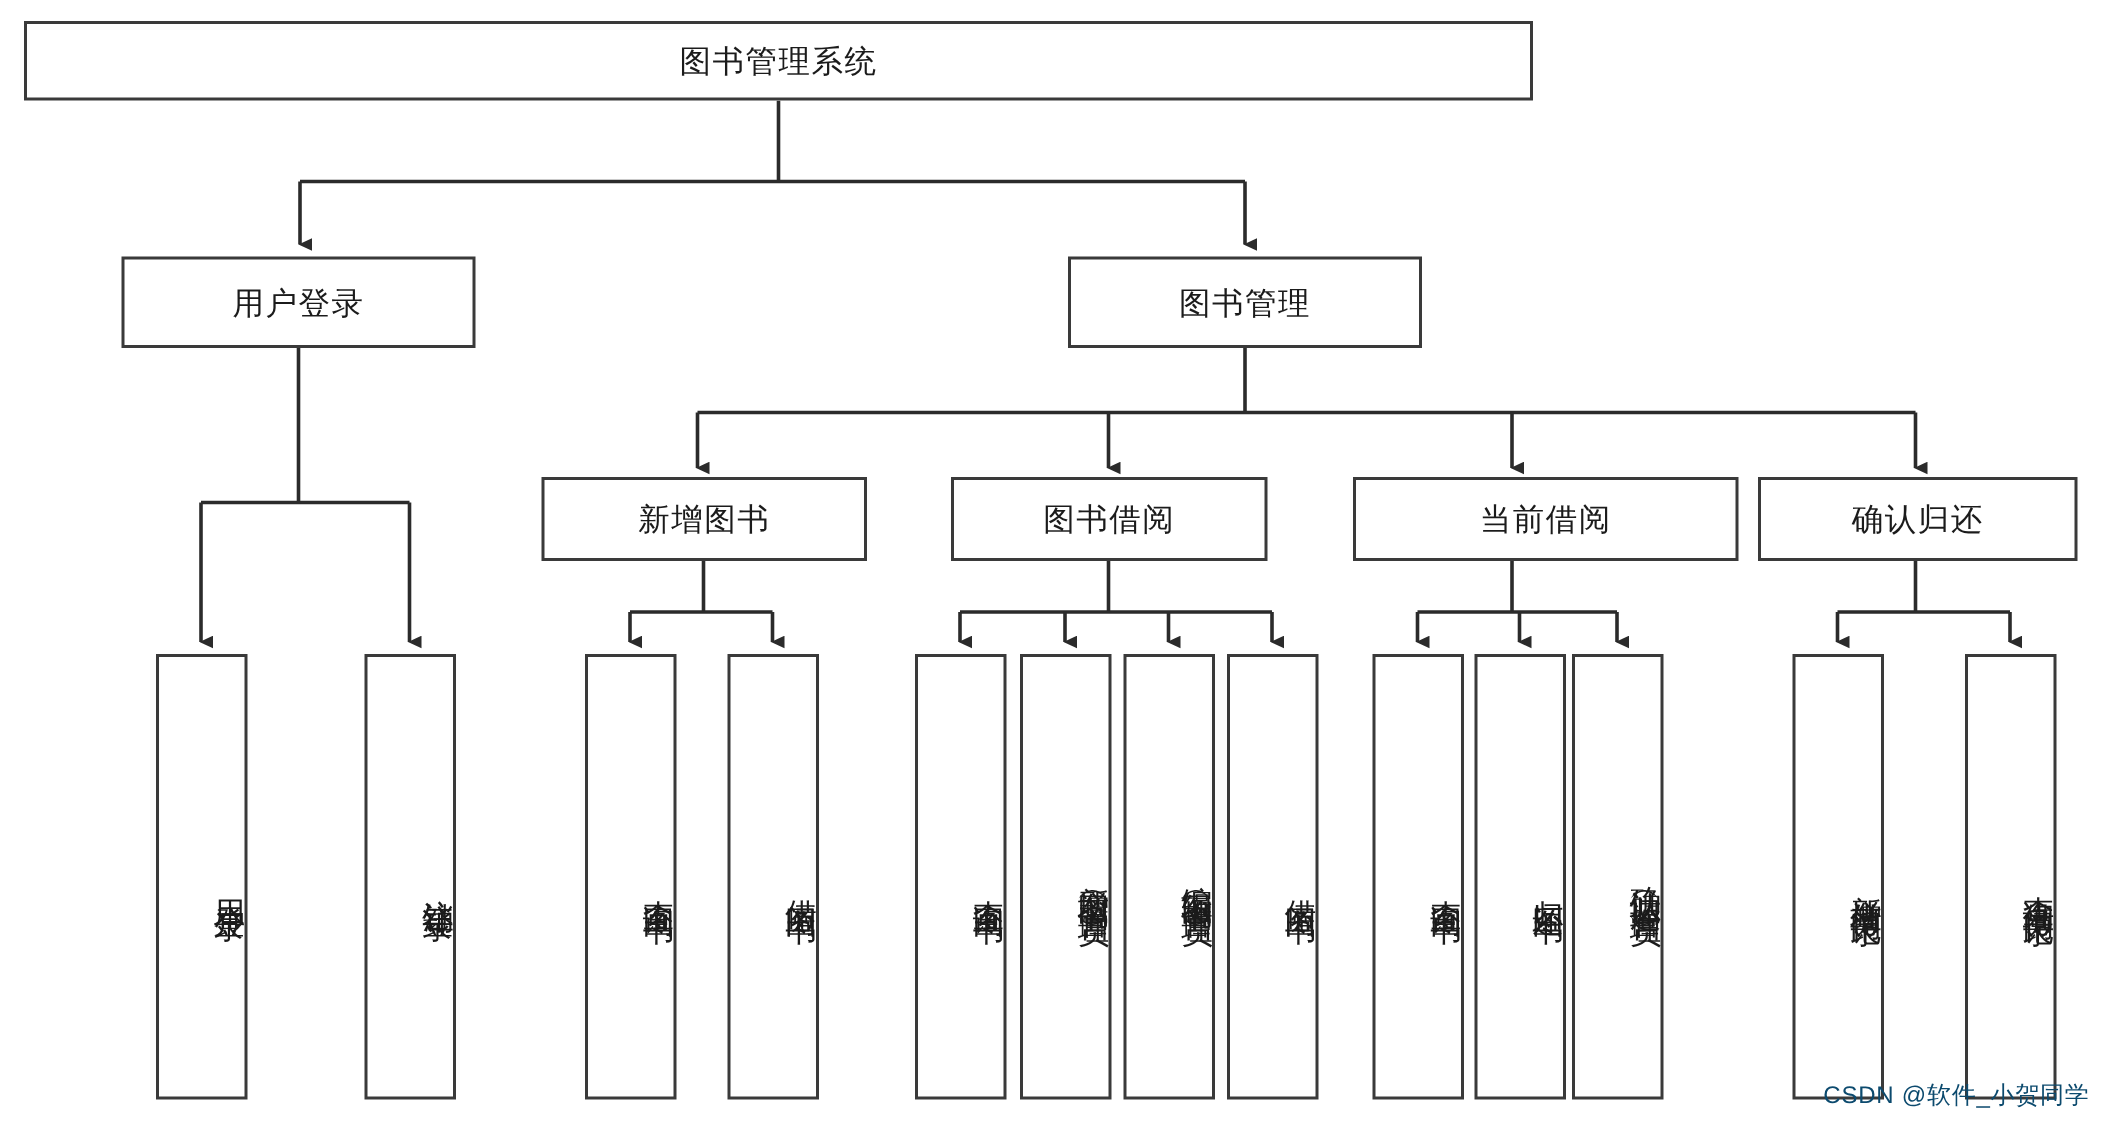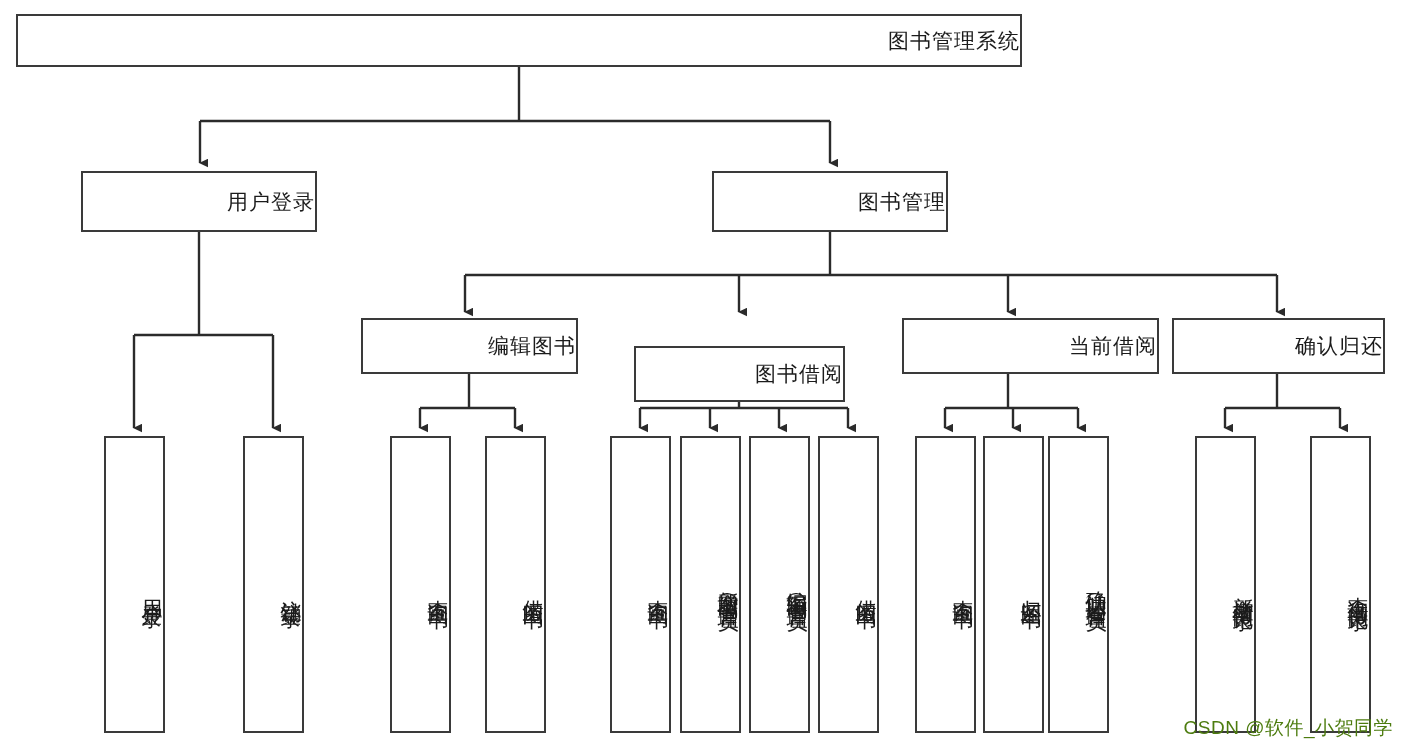--- a/index.html
+++ b/index.html
@@ -11,43 +11,43 @@
     position:relative;
   }
   #stage{position:absolute;left:0;top:0;width:1405px;height:747px;}
   .node{
     position:absolute;
     box-sizing:border-box;
     border:2.5px solid #3a3a3a;
     background:#ffffff;
     display:flex;
     align-items:center;
-    justify-content:flex-end;
+    justify-content:center;
     color:#1b1b1b;
     z-index:3;
   }
   .node.h{ font-size:21px; letter-spacing:1px; }
   .node.v{
     writing-mode:vertical-rl;
     text-orientation:upright;
     font-size:21px;
     letter-spacing:3px;
     align-items:flex-start;
     justify-content:center;
     padding-top:8px;
     line-height:1;
   }
   .node.v.tall{ align-items:flex-start; padding-top:6px;}
   svg#links{position:absolute;left:0;top:0;width:1405px;height:747px;z-index:1;}
   #watermark{
     position:absolute;
     right:12px;
     bottom:6px;
-    font-size:19px;
-    color:#4d7c0f;
+    font-size:16px;
+    color:#0c4a6e;
     z-index:5;
     white-space:nowrap;
     letter-spacing:0.5px;
   }
 </style>
 </head>
 <body>
 
 <div id="stage">
 
@@ -106,23 +106,23 @@
   </div>
 
   <div class="node h" style="left:81px;top:171px;width:236px;height:61px;">
     <span>用户登录</span>
   </div>
   <div class="node h" style="left:712px;top:171px;width:236px;height:61px;">
     <span>图书管理</span>
   </div>
 
   <div class="node h" style="left:361px;top:318px;width:217px;height:56px;">
-    <span>编辑图书</span>
+    <span>新增图书</span>
   </div>
-  <div class="node h" style="left:634px;top:318px;width:211px;height:56px;margin-top:28px;">
+  <div class="node h" style="left:634px;top:318px;width:211px;height:56px;">
     <span>图书借阅</span>
   </div>
   <div class="node h" style="left:902px;top:318px;width:257px;height:56px;">
     <span>当前借阅</span>
   </div>
   <div class="node h" style="left:1172px;top:318px;width:213px;height:56px;">
     <span>确认归还</span>
   </div>
 
   <div class="node v" style="left:104px;top:436px;width:61px;height:297px;">

